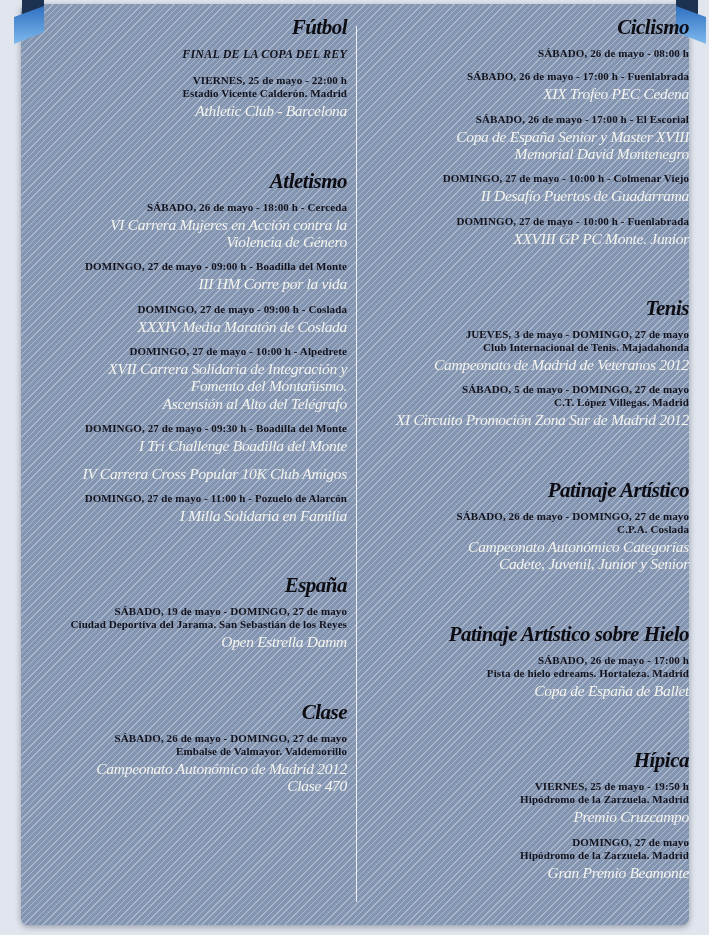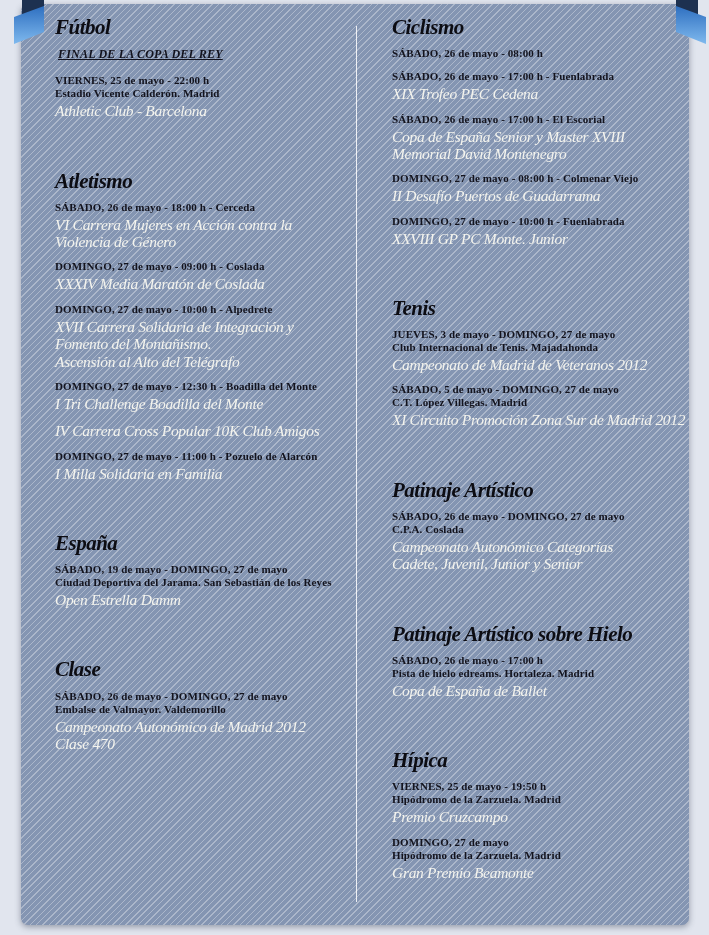--- a/index.html
+++ b/index.html
@@ -20,28 +20,28 @@
     background-image:repeating-linear-gradient(135deg, var(--stripe) 0 1px, rgba(255,255,255,0) 1px 4.5px);
     box-shadow:0 2px 6px rgba(50,60,80,0.45);
   }
   .divider{
     position:absolute;left:356px;top:26px;width:1px;height:876px;
     background:var(--divider);
   }
   .col{position:absolute;top:14px;}
   .col-left{left:55px;width:292px;}
   .col-right{left:392px;width:297px;}
-  .section{margin:0 0 48px 0;}
+  .section{margin:0 0 48px 0;text-align:right;}
   .section-title{
     font-size:21px;font-weight:bold;font-style:italic;color:var(--heading);
     letter-spacing:-0.5px;margin:0 0 7px 0;white-space:nowrap;line-height:1.25;
   }
   .section-subtitle{
     font-size:12px;font-weight:bold;font-style:italic;color:var(--date);
-    margin:0 0 12px 3px;letter-spacing:0.2px;text-decoration:underline;
+    margin:0 0 12px 3px;letter-spacing:0.2px;
   }
   .event{margin:0 0 10px 0;}
   .event-date,.event-venue{
     font-size:11px;font-weight:bold;color:var(--date);
     line-height:1.18;letter-spacing:0.1px;
   }
   .event-name{
     font-size:15.5px;font-style:italic;color:var(--event);
     line-height:1.12;letter-spacing:-0.3px;white-space:pre;margin-top:2px;
   }
@@ -88,31 +88,35 @@
       </div>
     </section>
     <section class="section">
       <h2 class="section-title">Atletismo</h2>
       <div class="event">
         <div class="event-date">SÁBADO, 26 de mayo - 18:00 h - Cerceda</div>
         <div class="event-name">VI Carrera Mujeres en Acción contra la
 Violencia de Género</div>
       </div>
       <div class="event">
+        <div class="event-date">DOMINGO, 27 de mayo - 09:00 h - Boadilla del Monte</div>
+        <div class="event-name">III HM Corre por la vida</div>
+      </div>
+      <div class="event">
         <div class="event-date">DOMINGO, 27 de mayo - 09:00 h - Coslada</div>
         <div class="event-name">XXXIV Media Maratón de Coslada</div>
       </div>
       <div class="event">
         <div class="event-date">DOMINGO, 27 de mayo - 10:00 h - Alpedrete</div>
         <div class="event-name">XVII Carrera Solidaria de Integración y
 Fomento del Montañismo.
 Ascensión al Alto del Telégrafo</div>
       </div>
       <div class="event">
-        <div class="event-date">DOMINGO, 27 de mayo - 12:30 h - Boadilla del Monte</div>
+        <div class="event-date">DOMINGO, 27 de mayo - 09:30 h - Boadilla del Monte</div>
         <div class="event-name">I Tri Challenge Boadilla del Monte</div>
       </div>
       <div class="event">
         <div class="event-name">IV Carrera Cross Popular 10K Club Amigos</div>
       </div>
       <div class="event">
         <div class="event-date">DOMINGO, 27 de mayo - 11:00 h - Pozuelo de Alarcón</div>
         <div class="event-name">I Milla Solidaria en Familia</div>
       </div>
     </section>
@@ -143,21 +147,21 @@
       <div class="event">
         <div class="event-date">SÁBADO, 26 de mayo - 17:00 h - Fuenlabrada</div>
         <div class="event-name">XIX Trofeo PEC Cedena</div>
       </div>
       <div class="event">
         <div class="event-date">SÁBADO, 26 de mayo - 17:00 h - El Escorial</div>
         <div class="event-name">Copa de España Senior y Master XVIII
 Memorial David Montenegro</div>
       </div>
       <div class="event">
-        <div class="event-date">DOMINGO, 27 de mayo - 08:00 h - Colmenar Viejo</div>
+        <div class="event-date">DOMINGO, 27 de mayo - 10:00 h - Colmenar Viejo</div>
         <div class="event-name">II Desafío Puertos de Guadarrama</div>
       </div>
       <div class="event">
         <div class="event-date">DOMINGO, 27 de mayo - 10:00 h - Fuenlabrada</div>
         <div class="event-name">XXVIII GP PC Monte. Junior</div>
       </div>
     </section>
     <section class="section">
       <h2 class="section-title">Tenis</h2>
       <div class="event">

